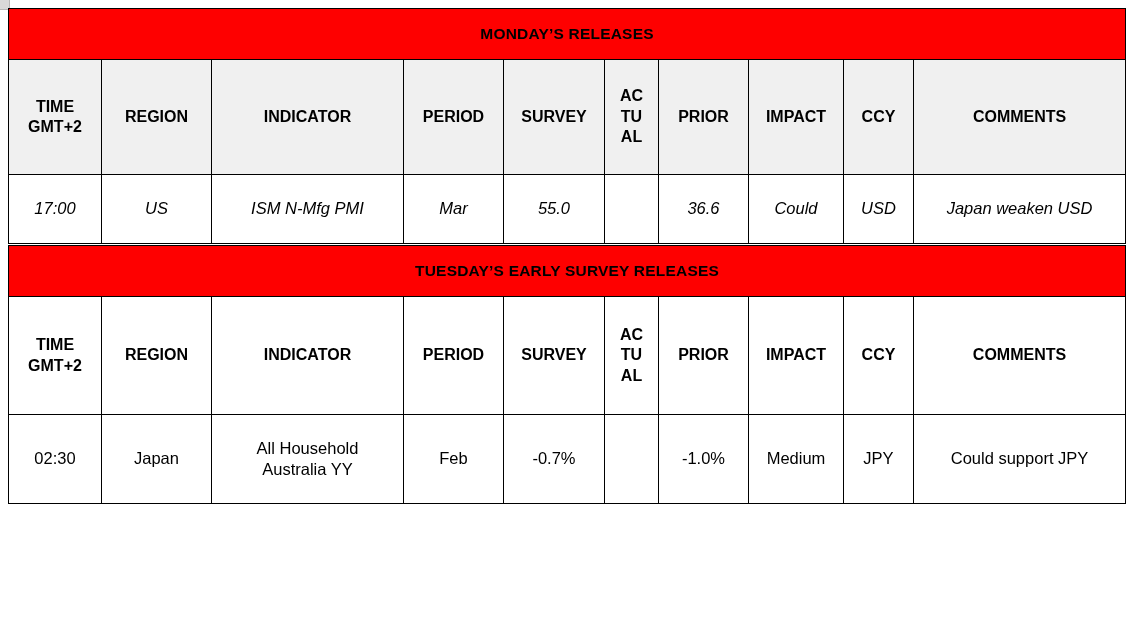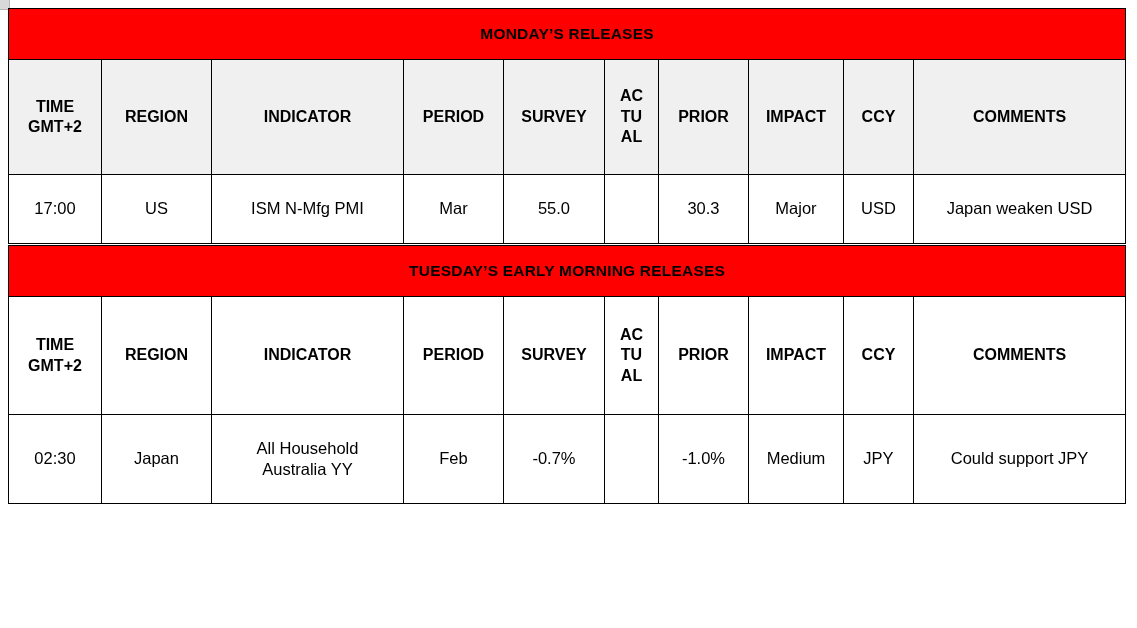--- a/index.html
+++ b/index.html
@@ -86,21 +86,21 @@
   td.hdr-time {
     line-height: 2.0;
   }
 
   
   tr.data-row td {
     background: #ffffff;
     font-weight: normal;
     font-size: 16.5px;
   }
-  tr.row-h68 td { height: 68px; }
+  tr.row-h68 td { height: 68px; font-style: italic; }
   tr.row-h82 td { height: 82px; }
   tr.row-h88 td { height: 88px; }
 
   .cell-two-line {
     line-height: 1.55;
   }
 
   
   .block-gap { height: 1px; }
 
@@ -163,22 +163,22 @@
           <td>CCY</td>
           <td>COMMENTS</td>
         </tr>
         <tr class="data-row row-h68">
           <td>17:00</td>
           <td>US</td>
           <td>ISM N-Mfg PMI</td>
           <td>Mar</td>
           <td>55.0</td>
           <td></td>
-          <td>30.3</td>
-          <td>Major</td>
+          <td>36.6</td>
+          <td>Could</td>
           <td>USD</td>
           <td>Japan weaken USD</td>
         </tr>
       </tbody>
     </table>
 
     <div class="block-gap"></div>
 
     <table class="release-table">
       <colgroup>
@@ -188,21 +188,21 @@
         <col style="width:100px">
         <col style="width:101px">
         <col style="width:54px">
         <col style="width:90px">
         <col style="width:95px">
         <col style="width:70px">
         <col style="width:212px">
       </colgroup>
       <tbody>
         <tr>
-          <td class="banner" colspan="10">TUESDAY’S EARLY MORNING RELEASES</td>
+          <td class="banner" colspan="10">TUESDAY’S EARLY SURVEY RELEASES</td>
         </tr>
         <tr class="hdr-white">
           <td class="hdr-time">
             <span>TIME</span><br>
             <span>GMT+2</span>
           </td>
           <td>REGION</td>
           <td>INDICATOR</td>
           <td>PERIOD</td>
           <td>SURVEY</td>

